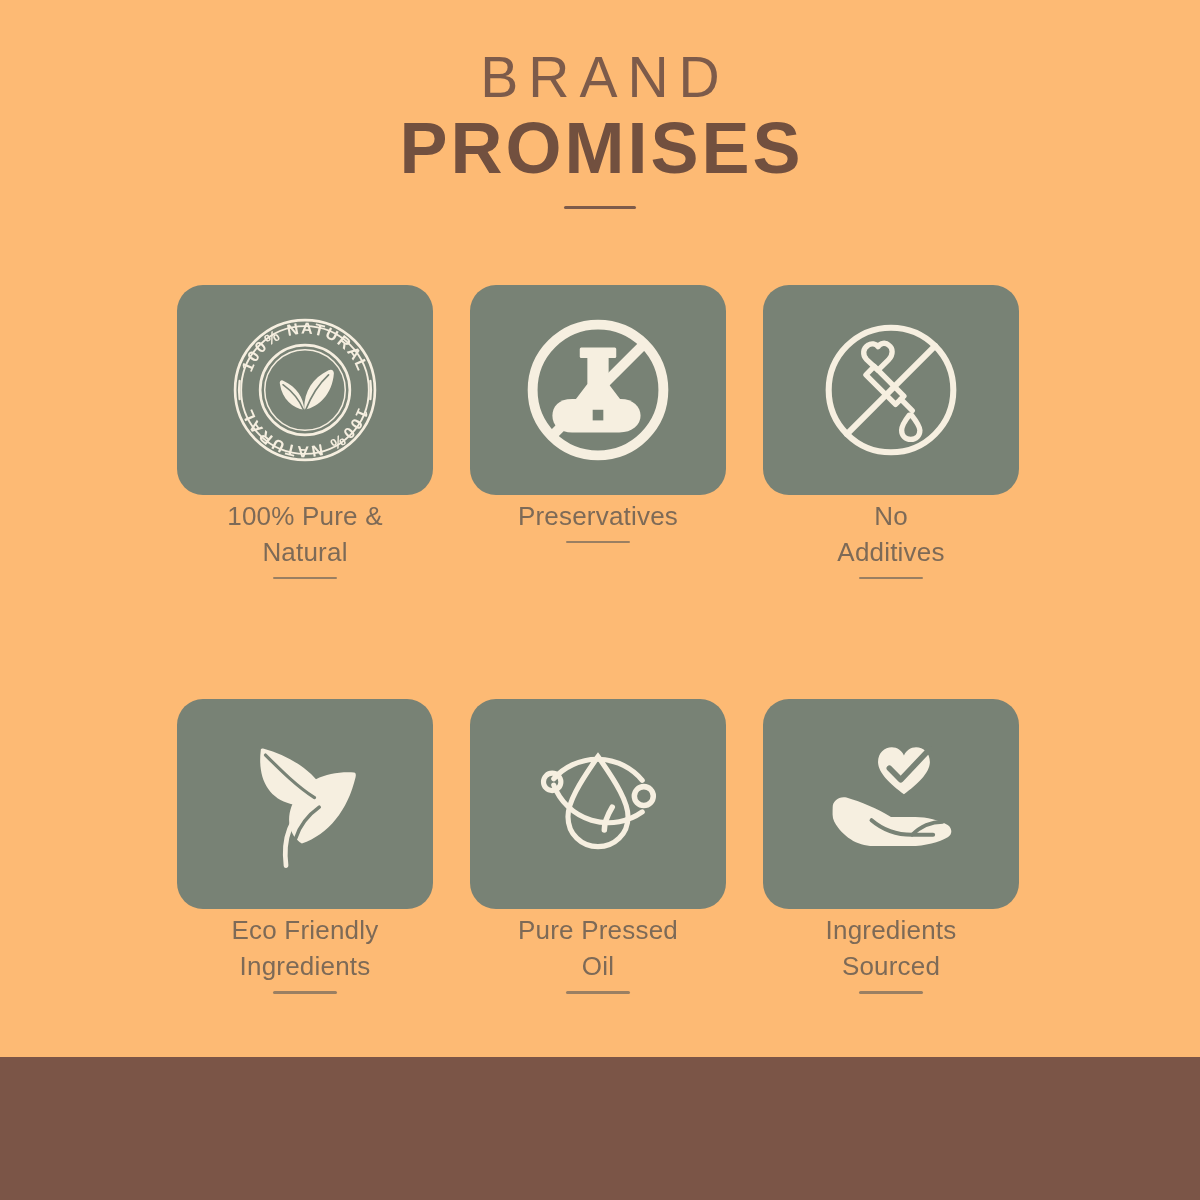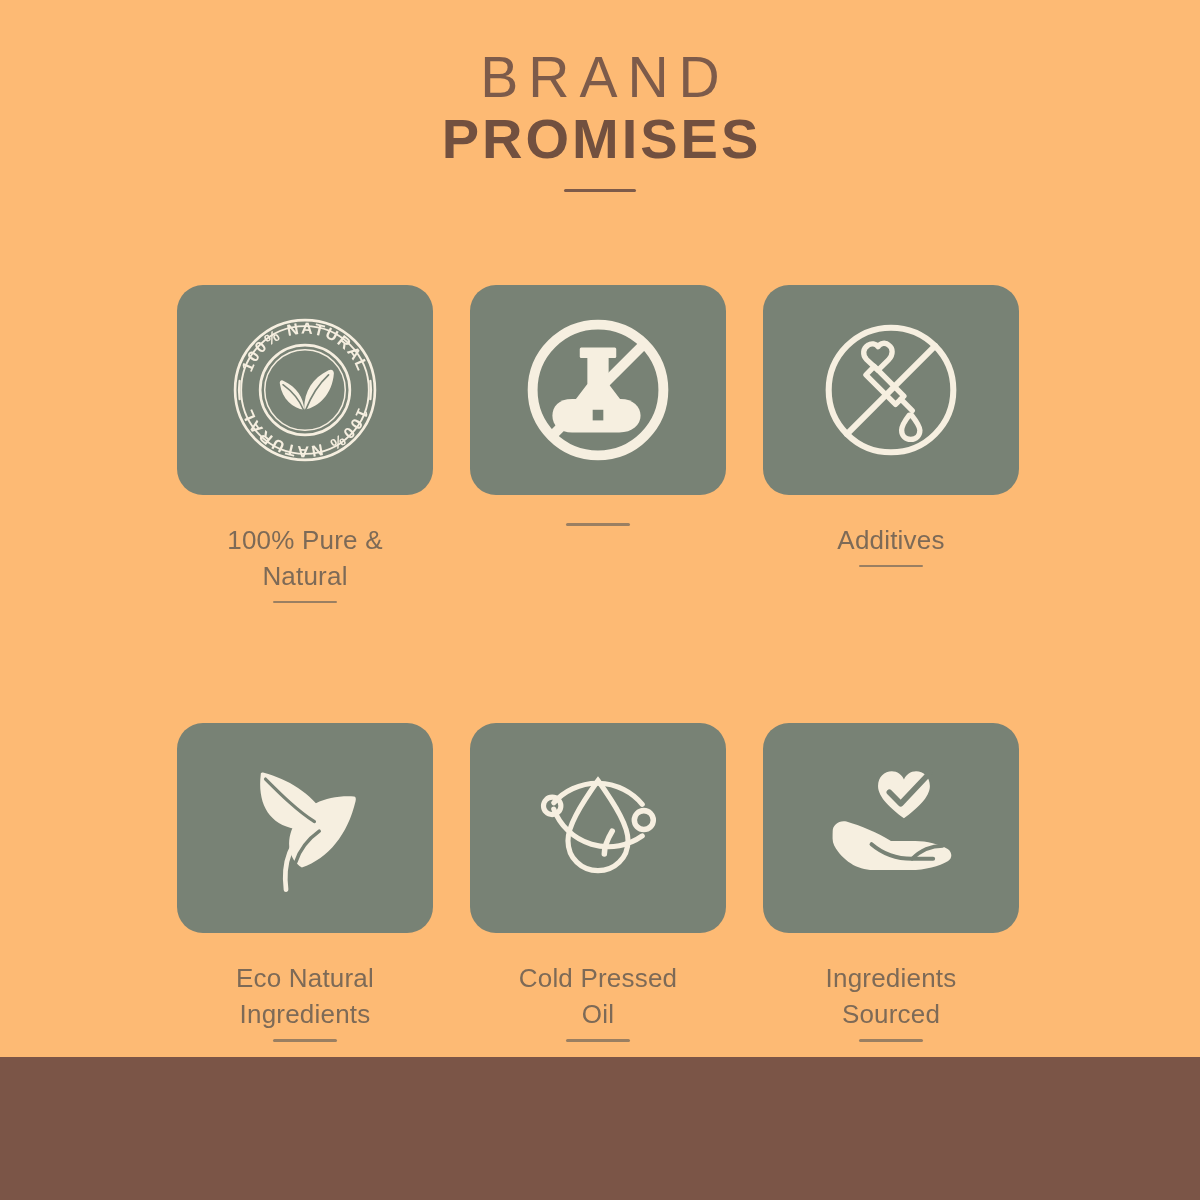--- a/index.html
+++ b/index.html
@@ -32,21 +32,21 @@
   .title-line1 {
     font-size: 57px;
     letter-spacing: 10px;
     color: #7d5b4a;
     font-weight: 300;
     line-height: 1.05;
     display: block;
     text-indent: 10px;
   }
   .title-line2 {
-    font-size: 56px;
+    font-size: 72px;
     letter-spacing: 3px;
     color: #72503f;
     font-weight: 700;
     line-height: 1.12;
     display: block;
     text-indent: 3px;
   }
   .title-rule {
     width: 72px;
     height: 3px;
@@ -77,21 +77,21 @@
     background: #788275;
     border-radius: 26px;
     display: flex;
     align-items: center;
     justify-content: center;
     box-sizing: border-box;
   }
   .icon-card svg { display: block; }
 
   .caption {
-    margin-top: 28px;
+    margin-top: 4px;
     text-align: center;
     font-size: 26px;
     line-height: 1.38;
     color: #7d6a57;
     font-weight: 400;
     letter-spacing: 0.2px;
   }
   .caption-rule {
     width: 64px;
     height: 2.5px;
@@ -166,20 +166,21 @@
             <rect x="76" y="44" width="48" height="14" rx="2"></rect>
             <path d="M 86,58 L 114,58 L 114,92 L 129,112 L 71,112 L 86,92 Z"></path>
             <path d="M 66,112 C 48,112 40,122 40,134 C 40,147 50,156 66,156 L 128,156 C 145,156 156,146 156,134 C 156,122 146,112 130,112 Z"></path>
           </g>
           <rect x="93" y="126" width="14" height="14" fill="#788275"></rect>
           <circle cx="100" cy="100" r="86" fill="none" stroke="#f6efe0" stroke-width="13"></circle>
           <line x1="39" y1="161" x2="161" y2="39" stroke="#f6efe0" stroke-width="13" stroke-linecap="butt"></line>
         </svg>
       </div>
       <div class="caption">
+        <div>Preservatives</div>
       </div>
       <div class="caption-rule"></div>
     </div>
 
     <div class="cell">
       <div class="icon-card">
         <svg width="152" height="152" viewBox="0 0 200 200">
           <g fill="none" stroke="#f6efe0" stroke-width="7" stroke-linecap="round" stroke-linejoin="round">
 
             <path d="M 68,60 C 62,54 63,45 70,41 C 74,38 80,39 83,43 C 86,38 93,37 97,41 C 103,45 103,54 97,60 L 83,74 Z"></path>
@@ -188,20 +189,21 @@
 
             <path d="M 113,112 L 128,127"></path>
 
             <path d="M 124,133 C 117,142 114,148 114,153 C 114,160 119,165 126,165 C 133,165 138,160 138,153 C 138,148 134,142 127,133 Z"></path>
           </g>
           <circle cx="100" cy="100" r="82" fill="none" stroke="#f6efe0" stroke-width="8"></circle>
           <line x1="42" y1="158" x2="158" y2="42" stroke="#f6efe0" stroke-width="8" stroke-linecap="round"></line>
         </svg>
       </div>
       <div class="caption">
+        <div>No</div>
         <div>Additives</div>
       </div>
       <div class="caption-rule"></div>
     </div>
 
     <div class="cell row2">
       <div class="icon-card">
         <svg width="158" height="158" viewBox="0 0 200 200">
           <g fill="#f6efe0">
 
@@ -210,21 +212,21 @@
             <path d="M 162,60 C 128,58 100,70 87,94 C 74,118 80,140 96,150 C 130,138 154,108 164,66 C 165,62 164,60 162,60 Z"></path>
           </g>
 
           <path d="M 76,178 C 72,146 80,118 106,100" fill="none" stroke="#f6efe0" stroke-width="6" stroke-linecap="round"></path>
 
           <path d="M 50,38 C 70,58 90,78 112,92" fill="none" stroke="#788275" stroke-width="4" stroke-linecap="round"></path>
           <path d="M 118,104 C 104,114 93,128 88,144" fill="none" stroke="#788275" stroke-width="4.5" stroke-linecap="round"></path>
         </svg>
       </div>
       <div class="caption">
-        <div>Eco Natural</div>
+        <div>Eco Friendly</div>
         <div>Ingredients</div>
       </div>
       <div class="caption-rule"></div>
     </div>
 
     <div class="cell row2">
       <div class="icon-card">
         <svg width="158" height="158" viewBox="0 0 200 200">
           <g fill="none" stroke="#f6efe0" stroke-width="6.5" stroke-linecap="round">
 
@@ -234,21 +236,21 @@
 
             <path d="M 100,40 C 76,74 62,98 62,116 C 62,138 79,154 100,154 C 121,154 138,138 138,116 C 138,98 124,74 100,40 Z"></path>
 
             <path d="M 118,104 C 112,114 108,124 108,133" stroke-width="7"></path>
           </g>
           <circle cx="42" cy="72" r="11" fill="none" stroke="#f6efe0" stroke-width="6.5"></circle>
           <circle cx="158" cy="90" r="12" fill="none" stroke="#f6efe0" stroke-width="7"></circle>
         </svg>
       </div>
       <div class="caption">
-        <div>Cold Pressed</div>
+        <div>Pure Pressed</div>
         <div>Oil</div>
       </div>
       <div class="caption-rule"></div>
     </div>
 
     <div class="cell row2">
       <div class="icon-card">
         <svg width="162" height="162" viewBox="0 0 200 200">
 
           <path d="M 116,88 C 100,76 84,62 84,48 C 84,37 92,30 101,30 C 108,30 113,34 116,40 C 119,34 124,30 131,30 C 140,30 148,37 148,48 C 148,62 132,76 116,88 Z" fill="#f6efe0"></path>

